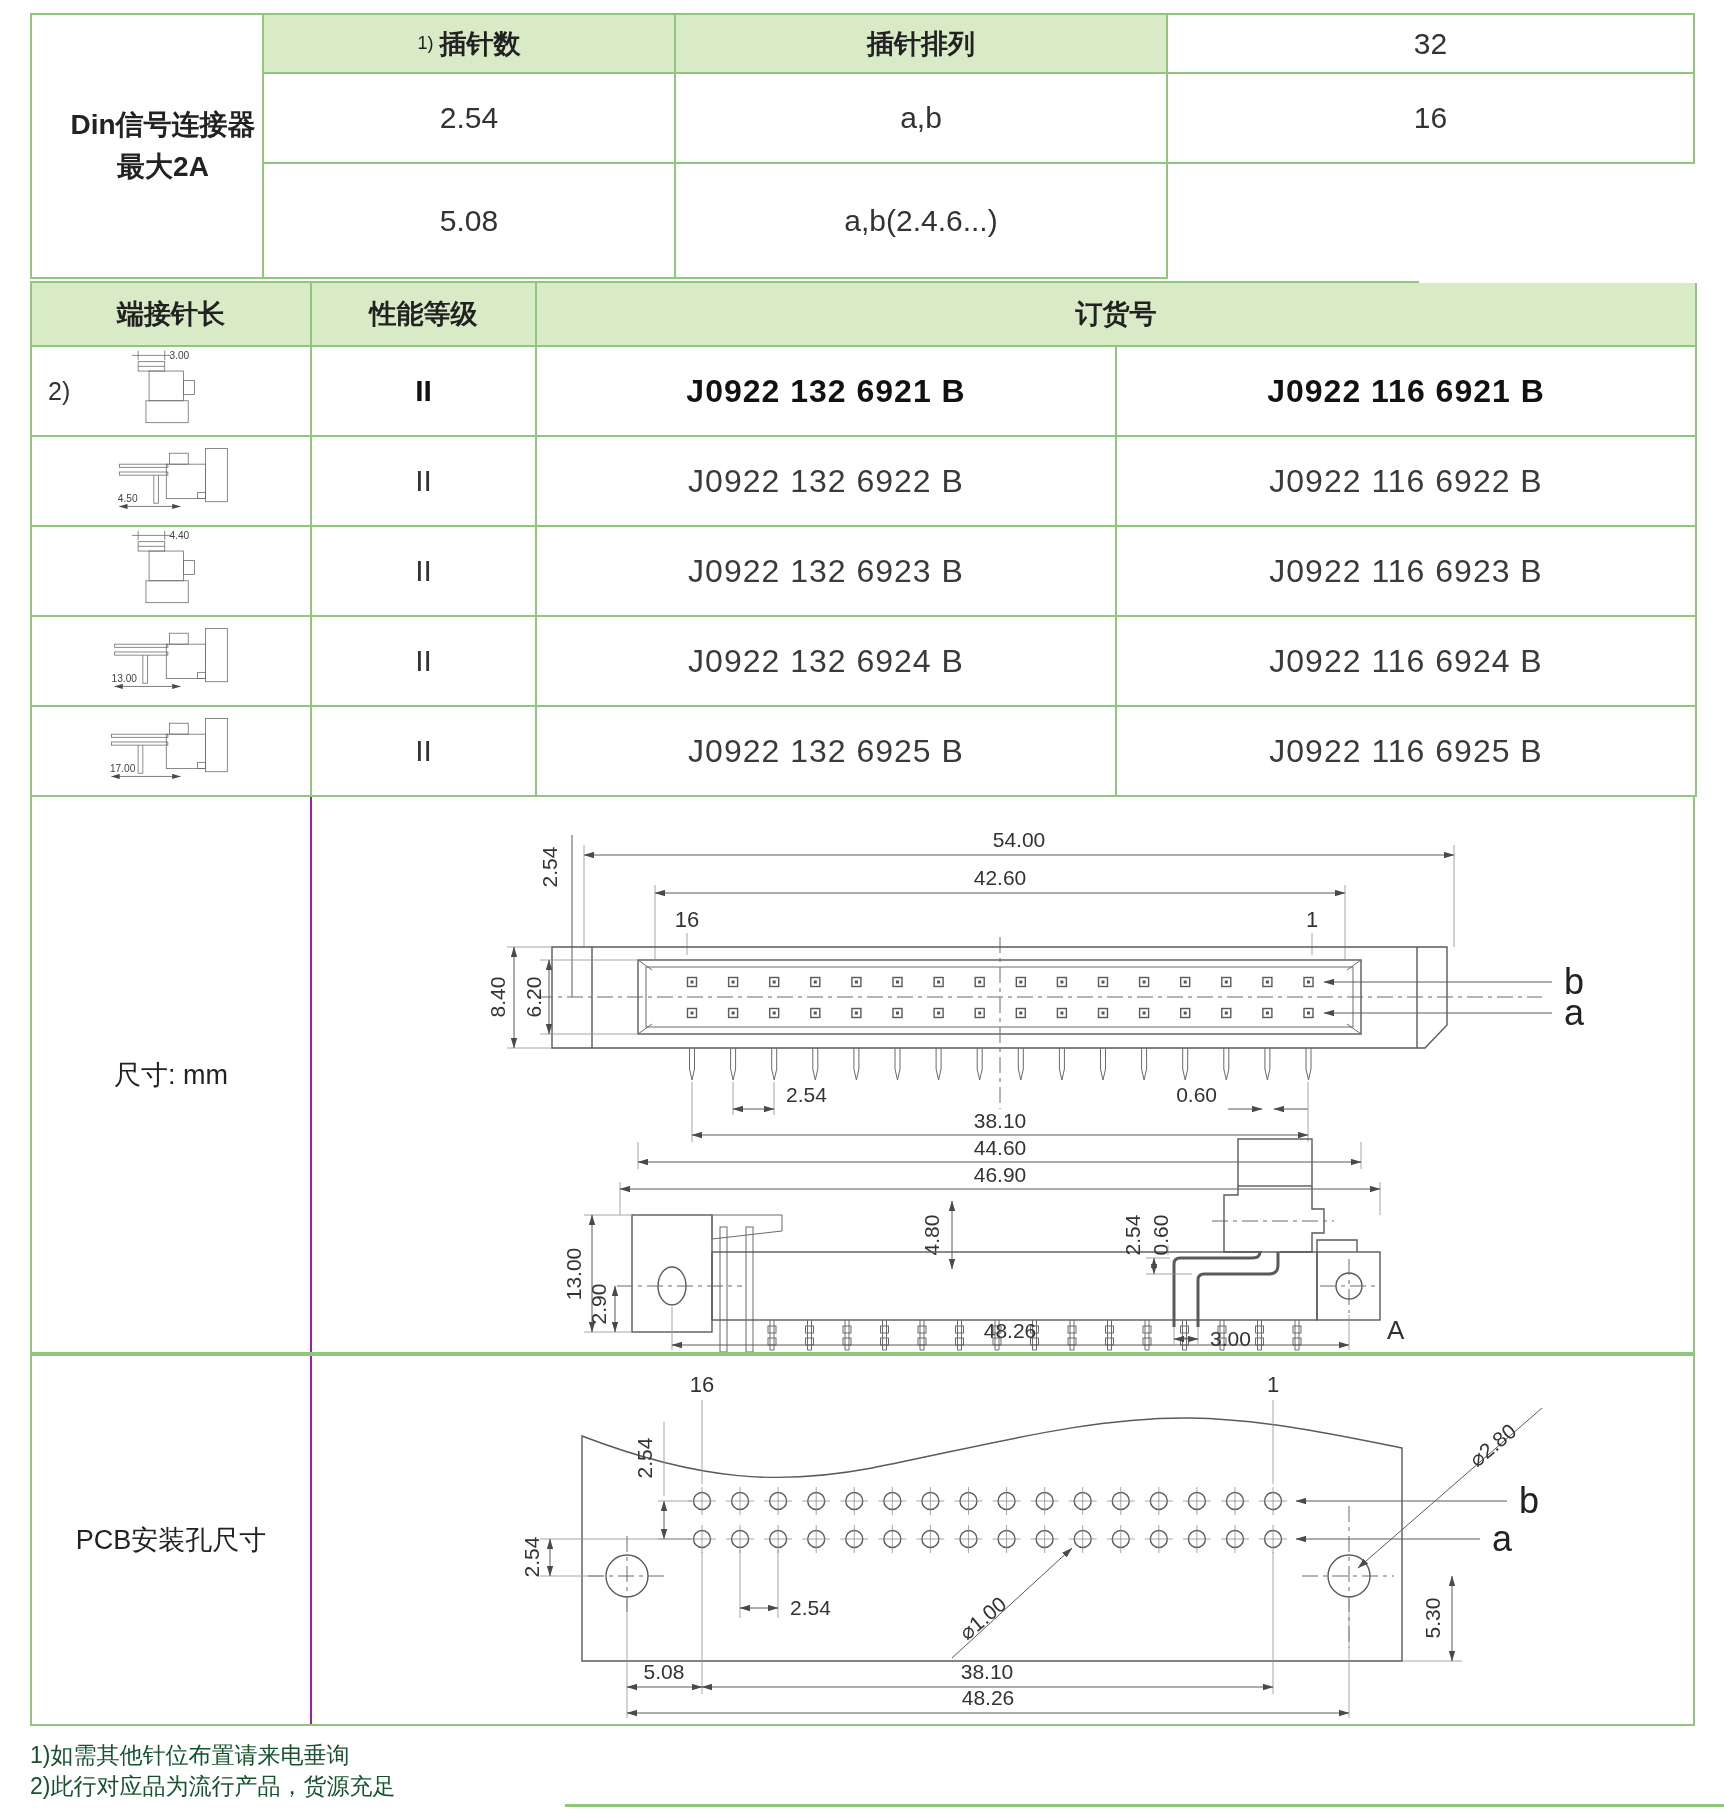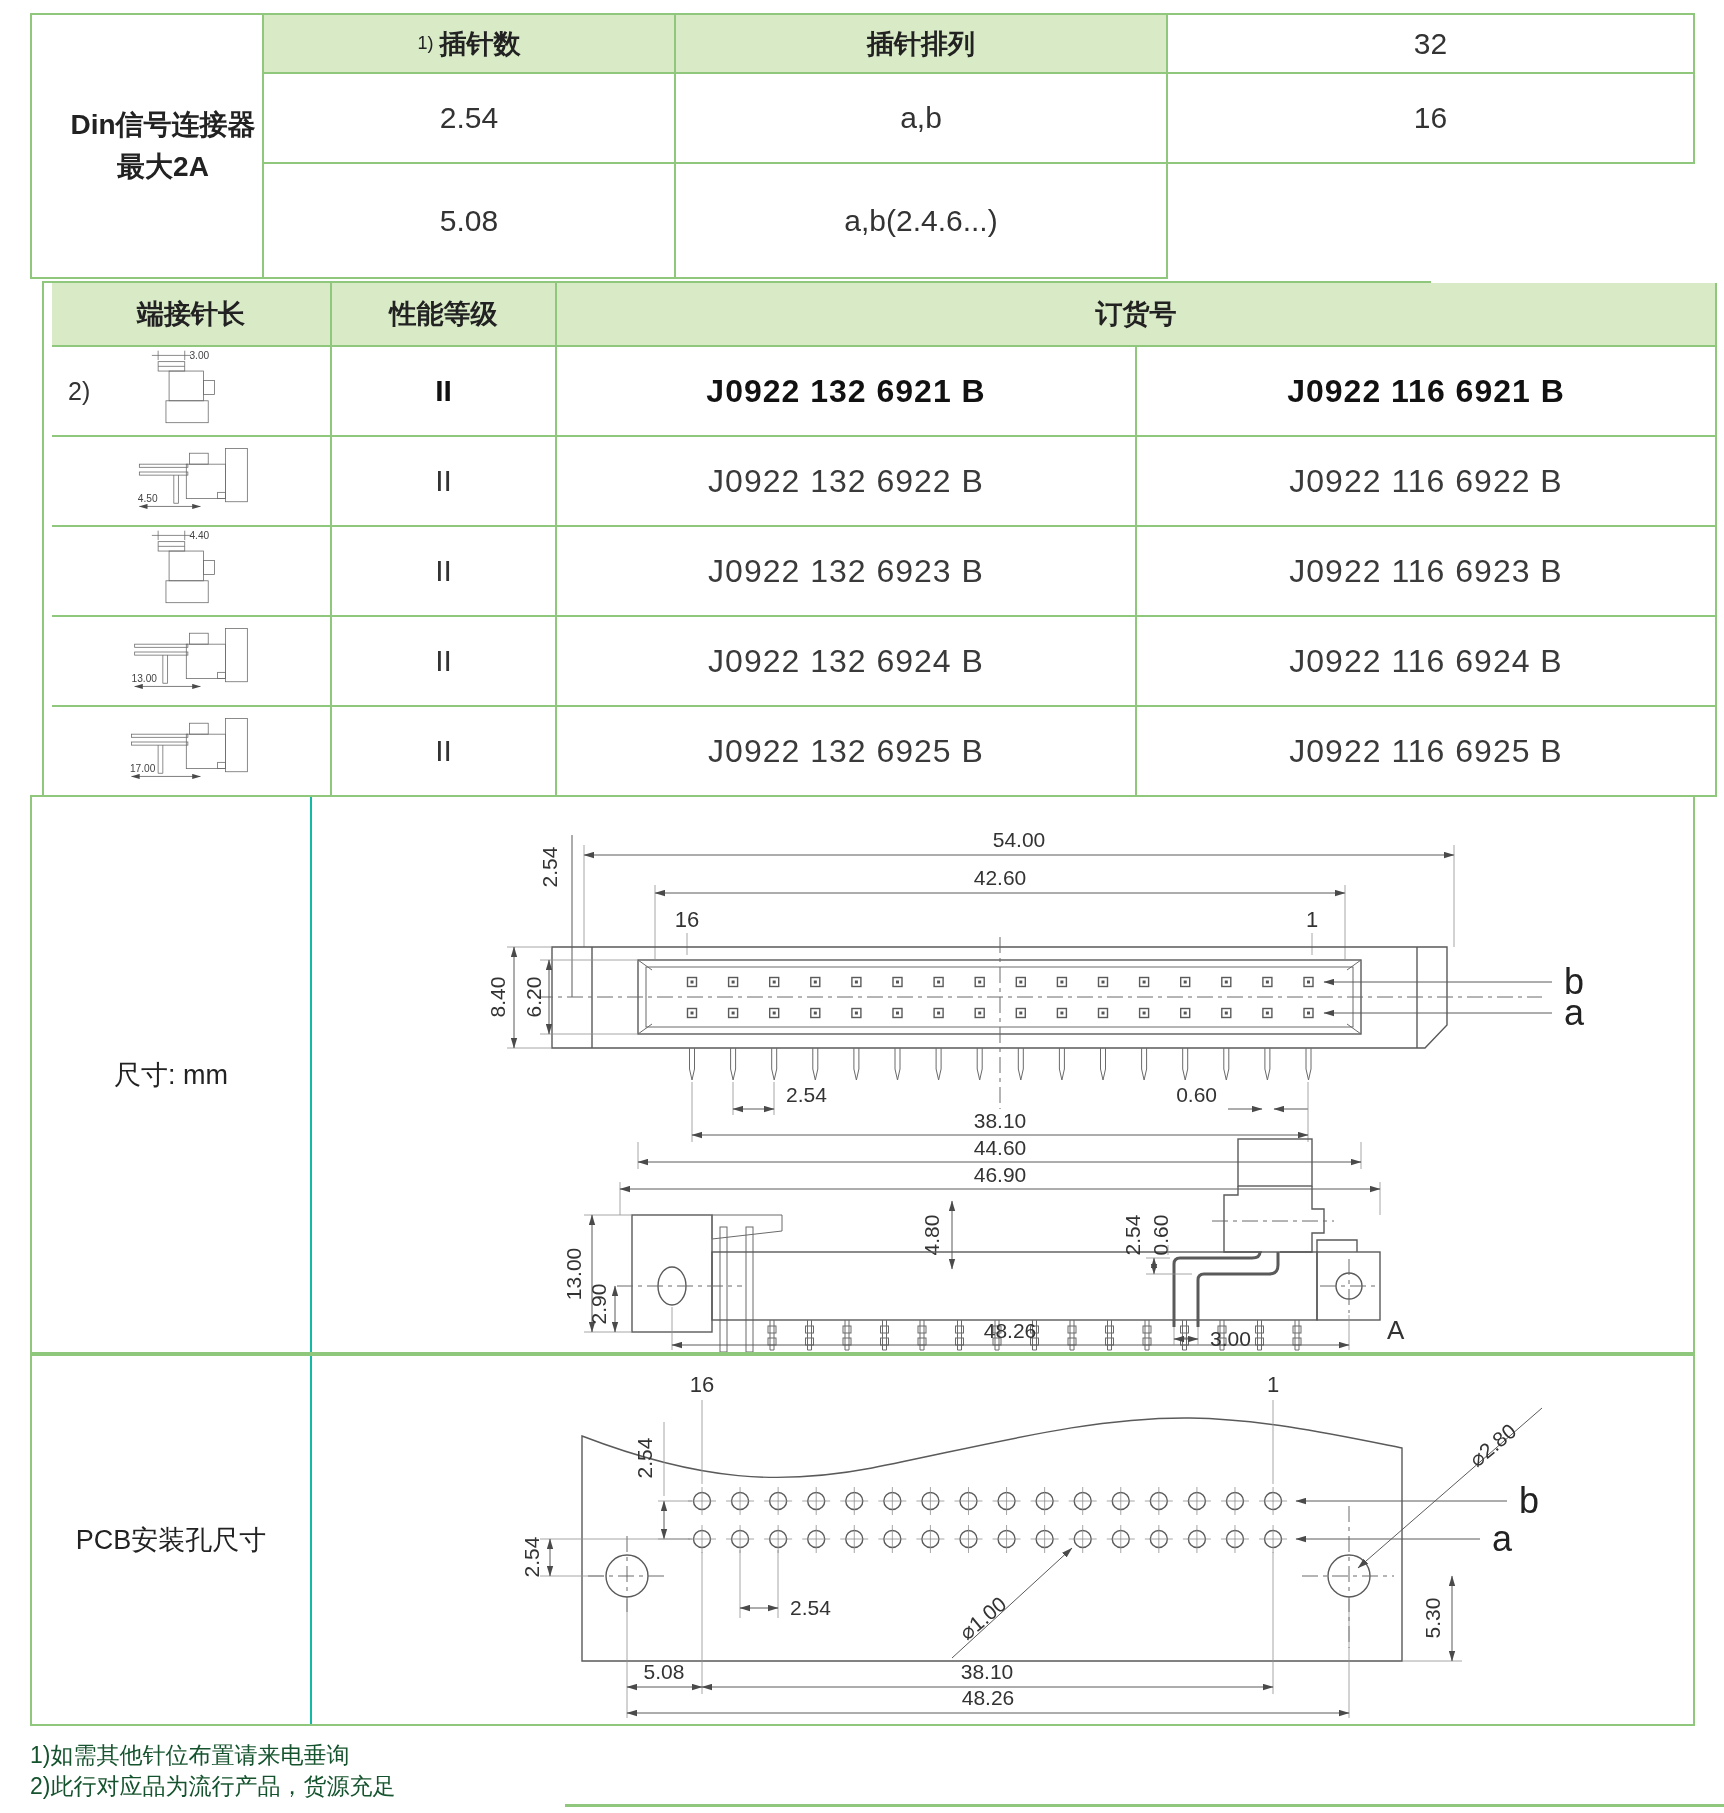--- a/index.html
+++ b/index.html
@@ -12,21 +12,21 @@
   .hdr{background:#d9eac6;font-weight:bold;font-size:27px;}
   .val{font-size:30px;color:#333;}
   .ordno{font-size:32px;color:#3a3a3a;letter-spacing:1px;}
   .boldrow{font-weight:bold;color:#111;}
   .sup{font-size:18px;margin-right:6px;font-weight:normal;}
   .prod{font-weight:bold;font-size:28px;line-height:1.5;}
   .rownote{position:absolute;left:16px;top:50%;transform:translateY(-50%);font-size:25px;color:#333;}
   .seclabel{font-size:27px;color:#222;}
   
   .secbox{position:absolute;border:2px solid #8fc87c;box-sizing:border-box;background:#fff;display:flex;}
-  .secleft{width:280px;border-right:2px solid #14b8a6;box-sizing:border-box;display:flex;align-items:center;justify-content:center;}
+  .secleft{width:280px;border-right:2px solid #a21caf;box-sizing:border-box;display:flex;align-items:center;justify-content:center;}
   .secright{position:relative;flex:1;}
   .secright svg{position:absolute;left:0;top:0;}
   
   .ln{fill:none;stroke:#5a5a5a;stroke-width:1.4px;}
   .lt{fill:none;stroke:#6a6a6a;stroke-width:1px;}
   .thin{fill:none;stroke:#8f8f8f;stroke-width:0.8px;}
   .dim{fill:none;stroke:#5a5a5a;stroke-width:1px;}
   .cl{fill:none;stroke:#6a6a6a;stroke-width:1px;stroke-dasharray:16 5 4 5;}
   .dt{font-family:"Liberation Sans",sans-serif;font-size:21px;fill:#333;}
   .dts{font-family:"Liberation Sans",sans-serif;font-size:13px;fill:#444;}
@@ -55,21 +55,21 @@
       <span>插针排列</span>
     </div>
     <div class="cell val">32</div>
     <div class="cell val">2.54</div>
     <div class="cell val">a,b</div>
     <div class="cell val">16</div>
     <div class="cell val">5.08</div>
     <div class="cell val">a,b(2.4.6...)</div>
   </div>
 
-  <div class="grid" style="left:42px;top:281px;width:1389px;grid-template-columns:280px 225px 580px 580px;grid-template-rows:64px 90px 90px 90px 90px 90px;padding-left:8px;">
+  <div class="grid" style="left:30px;top:281px;width:1389px;grid-template-columns:280px 225px 580px 580px;grid-template-rows:64px 90px 90px 90px 90px 90px;">
     <div class="cell hdr">端接针长</div>
     <div class="cell hdr">性能等级</div>
     <div class="cell hdr" style="grid-column:3/span 2;font-family:Liberation Mono, monospace;">订货号</div>
 
     <div class="cell">
       <span class="rownote">2)</span>
       <svg width="160" height="90" viewBox="0 0 160 115">
         <line class="lt" x1="38" y1="6" x2="38" y2="18"></line>
           <line class="lt" x1="72" y1="6" x2="72" y2="18"></line>
         <line class="lt" x1="30" y1="12" x2="80" y2="12"></line>

